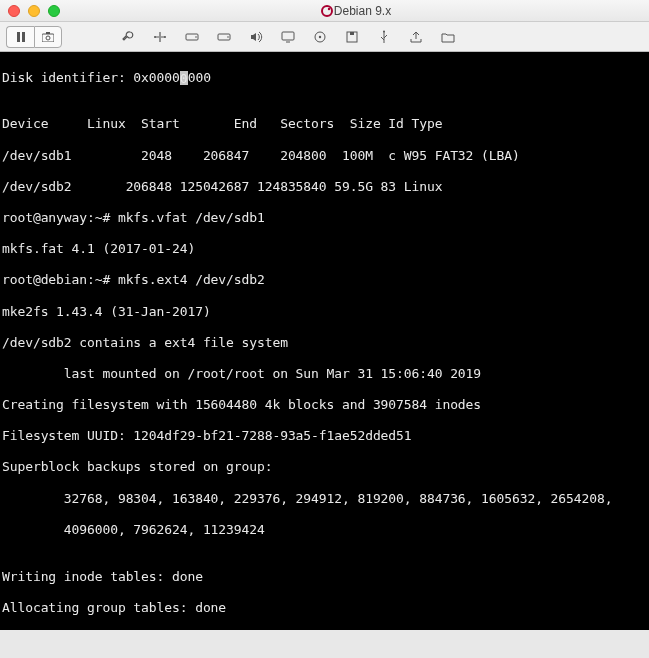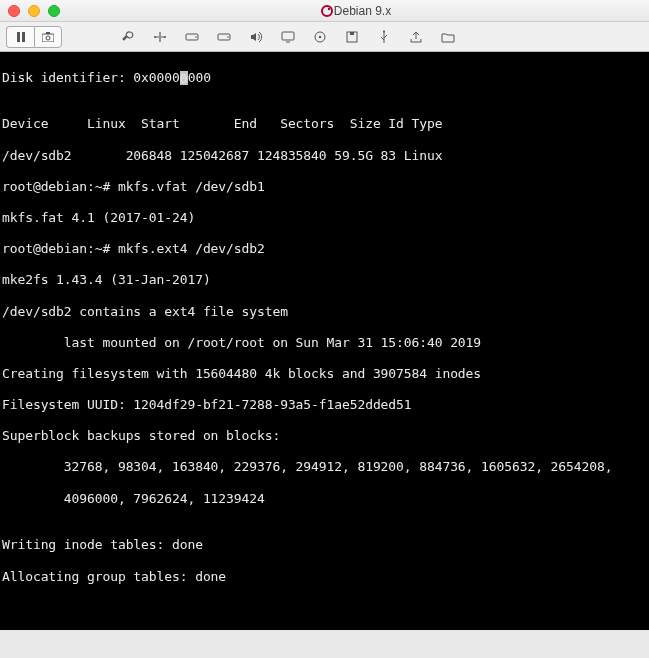--- a/index.html
+++ b/index.html
@@ -124,30 +124,31 @@
           <path d="M1 4h4l1 1h7v7H1z" fill="none" stroke="#555"></path>
         </svg>
       </span>
   </div>
 </div>
 
 <div class="terminal">
 <div class="ln"><span>Disk identifier: 0x0000<span class="midcur">0</span>000</span></div>
 <div class="ln"><span></span></div>
 <div class="ln"><span>Device     Linux  Start       End   Sectors  Size Id Type</span></div>
+<div class="ln"><span>/dev/sdb1         2048    206847    204800  100M  c W95 FAT32 (LBA)</span></div>
 <div class="ln"><span>/dev/sdb2       206848 125042687 124835840 59.5G 83 Linux</span></div>
-<div class="ln"><span>root@debian:~# mkfs.vfat /dev/sdb1</span></div>
+<div class="ln"><span>root@anyway:~# mkfs.vfat /dev/sdb1</span></div>
 <div class="ln"><span>mkfs.fat 4.1 (2017-01-24)</span></div>
 <div class="ln"><span>root@debian:~# mkfs.ext4 /dev/sdb2</span></div>
 <div class="ln"><span>mke2fs 1.43.4 (31-Jan-2017)</span></div>
 <div class="ln"><span>/dev/sdb2 contains a ext4 file system</span></div>
 <div class="ln"><span>        last mounted on /root/root on Sun Mar 31 15:06:40 2019</span></div>
 <div class="ln"><span>Creating filesystem with 15604480 4k blocks and 3907584 inodes</span></div>
 <div class="ln"><span>Filesystem UUID: 1204df29-bf21-7288-93a5-f1ae52dded51</span></div>
-<div class="ln"><span>Superblock backups stored on blocks:</span></div>
+<div class="ln"><span>Superblock backups stored on group:</span></div>
 <div class="ln"><span>        32768, 98304, 163840, 229376, 294912, 819200, 884736, 1605632, 2654208,</span></div>
 <div class="ln"><span>        4096000, 7962624, 11239424</span></div>
 <div class="ln"><span></span></div>
 <div class="ln"><span>Writing inode tables: done</span></div>
 <div class="ln"><span>Allocating group tables: done</span></div>
 
 
 <div class="ln"><span></span></div>
 
 

